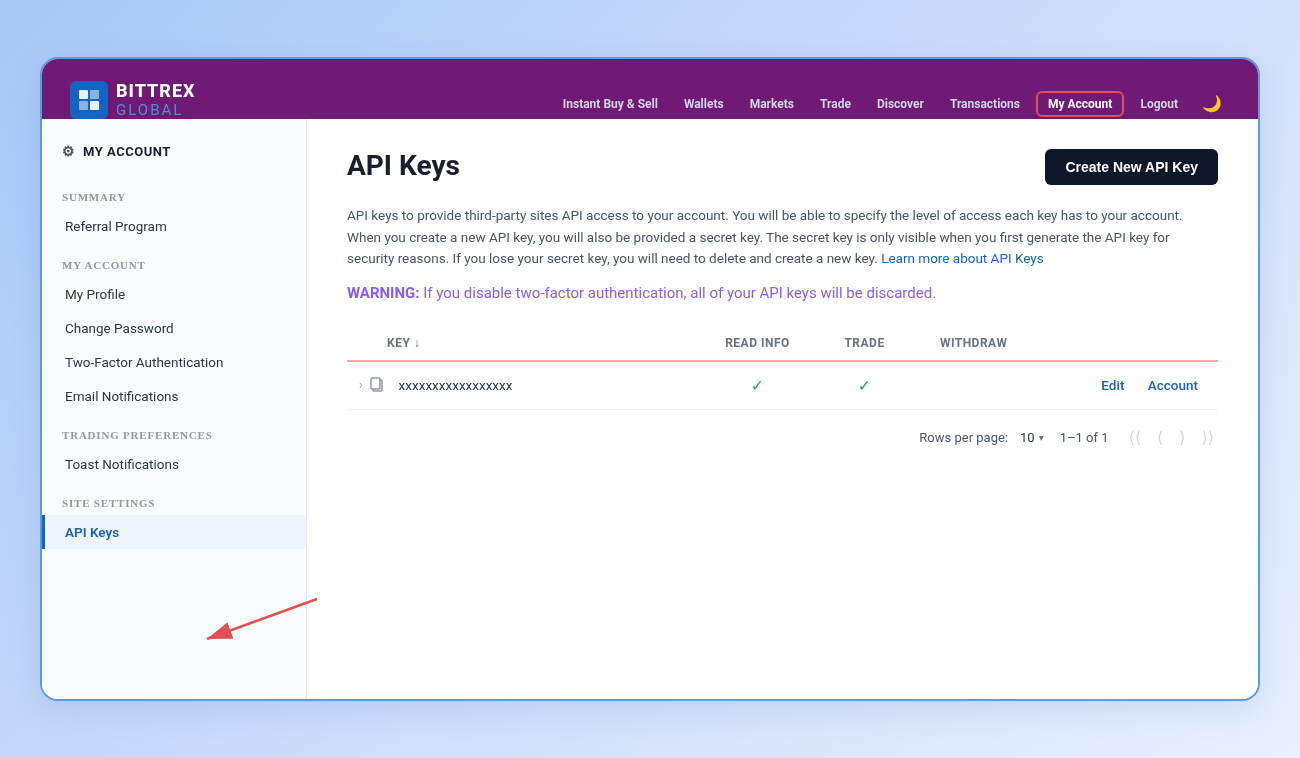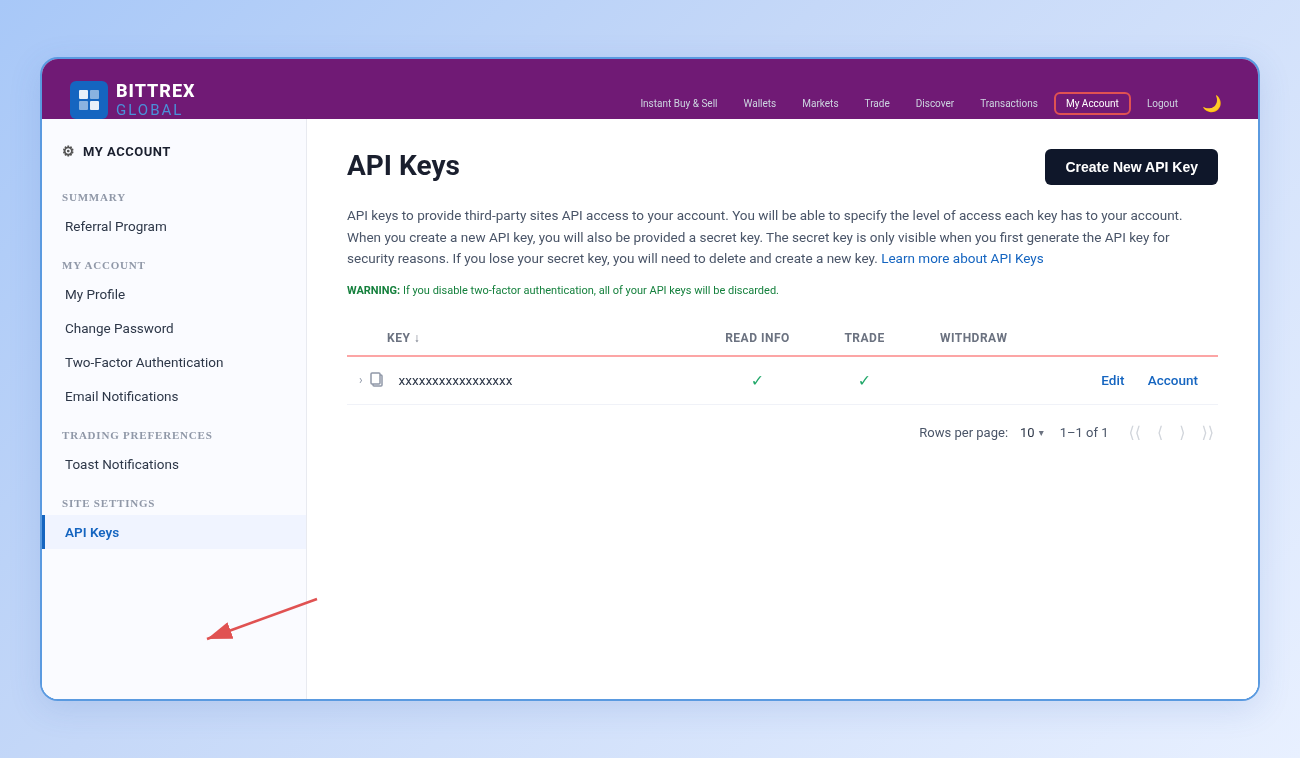--- a/index.html
+++ b/index.html
@@ -61,25 +61,26 @@
       font-size: 15px;
       letter-spacing: 2px;
     }
     .nav-links {
       display: flex;
       align-items: center;
       gap: 6px;
     }
     .nav-link {
       color: #cdd5e0;
-      font-size: 10px;
+      font-size: 12px;
       padding: 6px 10px;
       cursor: pointer;
       border-radius: 4px;
       text-decoration: none;
+      font-weight: bold;
     }
     .nav-link.active {
       color: white;
       border: 2px solid #e05252;
       border-radius: 6px;
       padding: 4px 10px;
     }
     .nav-icon {
       color: #cdd5e0;
       font-size: 16px;
@@ -172,22 +173,22 @@
       line-height: 1.6;
       margin-bottom: 14px;
       max-width: 850px;
     }
     .learn-link {
       color: #1565c0;
       cursor: pointer;
       text-decoration: none;
     }
     .warning-text {
-      color: #15803d;
-      font-size: 11px;
+      color: #8b5cf6;
+      font-size: 15px;
       margin-bottom: 24px;
     }
     .warning-label { font-weight: 700; }
     
     .api-table {
       width: 100%;
       border-collapse: collapse;
     }
     .api-table thead tr {
       border-bottom: 2px solid #fca5a5;

